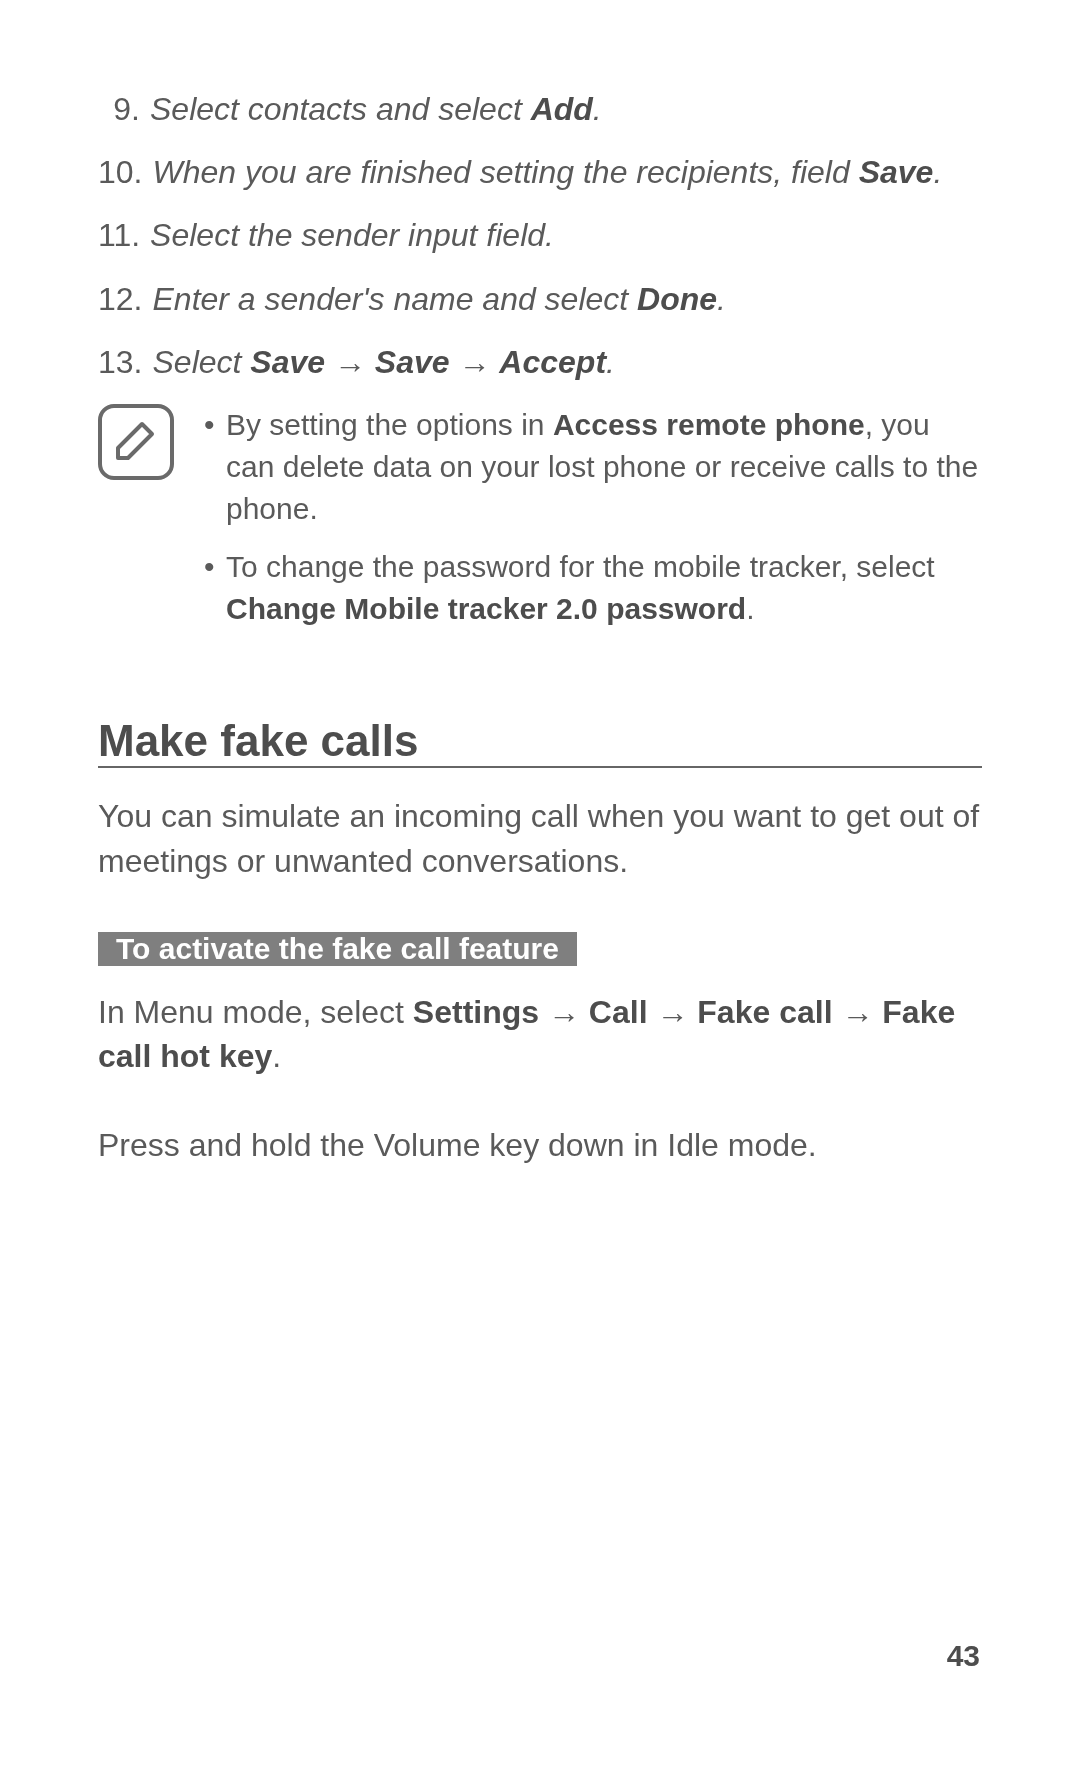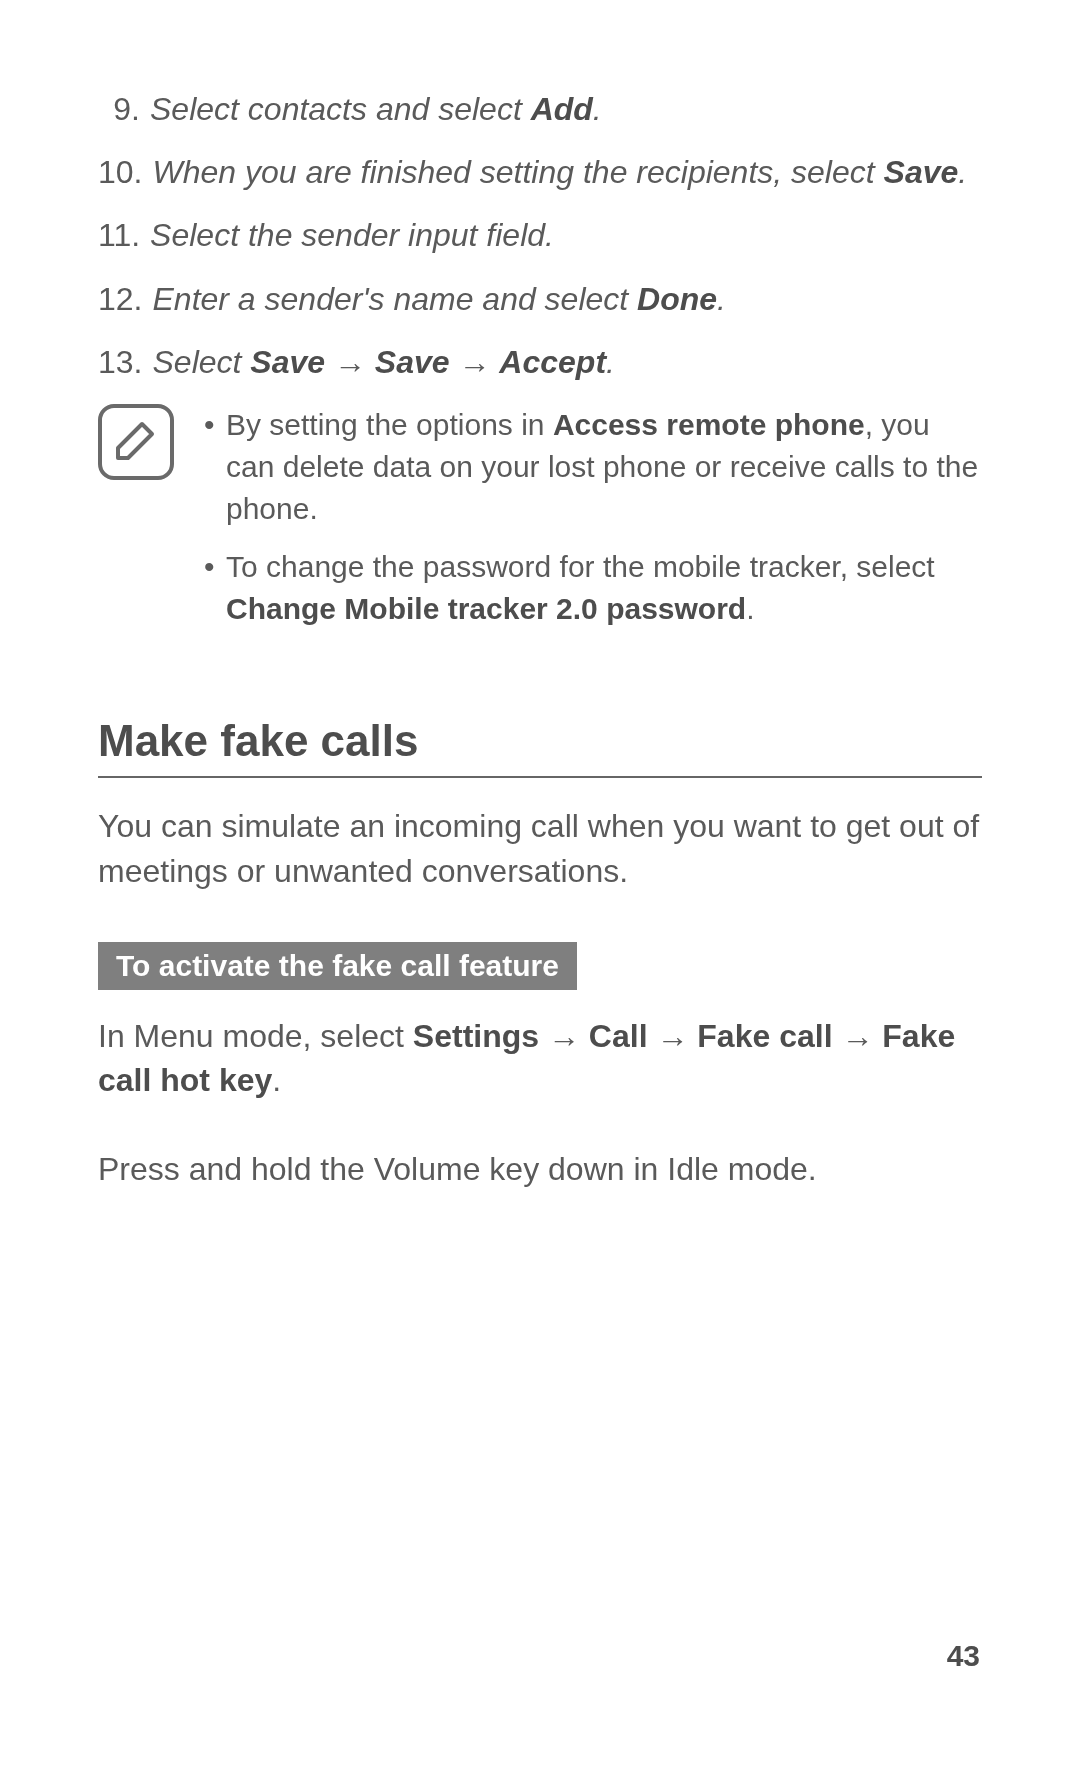--- a/index.html
+++ b/index.html
@@ -47,35 +47,34 @@
       min-width: 24px;
       text-align: left;
       padding-left: 2px;
     }
     .bullet-body { flex: 1; }
     .section-heading {
       font-size: 44px;
       font-weight: 700;
       color: #4d4d4d;
       border-bottom: 2px solid #666;
-      padding-bottom: 10px;
       margin-bottom: 26px;
     }
     .para {
       font-size: 32px;
       line-height: 1.4;
       margin-bottom: 48px;
     }
     .sub-heading {
       display: inline-block;
       background: #7f7f7f;
       color: #fff;
       font-size: 30px;
       font-weight: 700;
-      padding: 7px 18px;
+      padding: 0 18px;
       margin-bottom: 24px;
     }
     .block { margin-bottom: 44px; }
     .page-num {
       position: absolute;
       bottom: 98px;
       right: 100px;
       font-size: 30px;
       font-weight: 700;
       color: #4d4d4d;
@@ -87,21 +86,21 @@
 <div>
   <div class="ol-item">
     <div class="ol-num">9.</div>
     <div class="ol-body">
       <span>Select contacts and select </span><span class="b">Add</span><span>.</span>
     </div>
   </div>
   <div class="ol-item">
     <div class="ol-num">10.</div>
     <div class="ol-body">
-      <span>When you are finished setting the recipients, select </span><span class="b">Save</span><span>.</span>
+      <span>When you are finished setting the recipients, field </span><span class="b">Save</span><span>.</span>
     </div>
   </div>
   <div class="ol-item">
     <div class="ol-num">11.</div>
     <div class="ol-body">
       <span>Select the sender input field.</span>
     </div>
   </div>
   <div class="ol-item">
     <div class="ol-num">12.</div>

